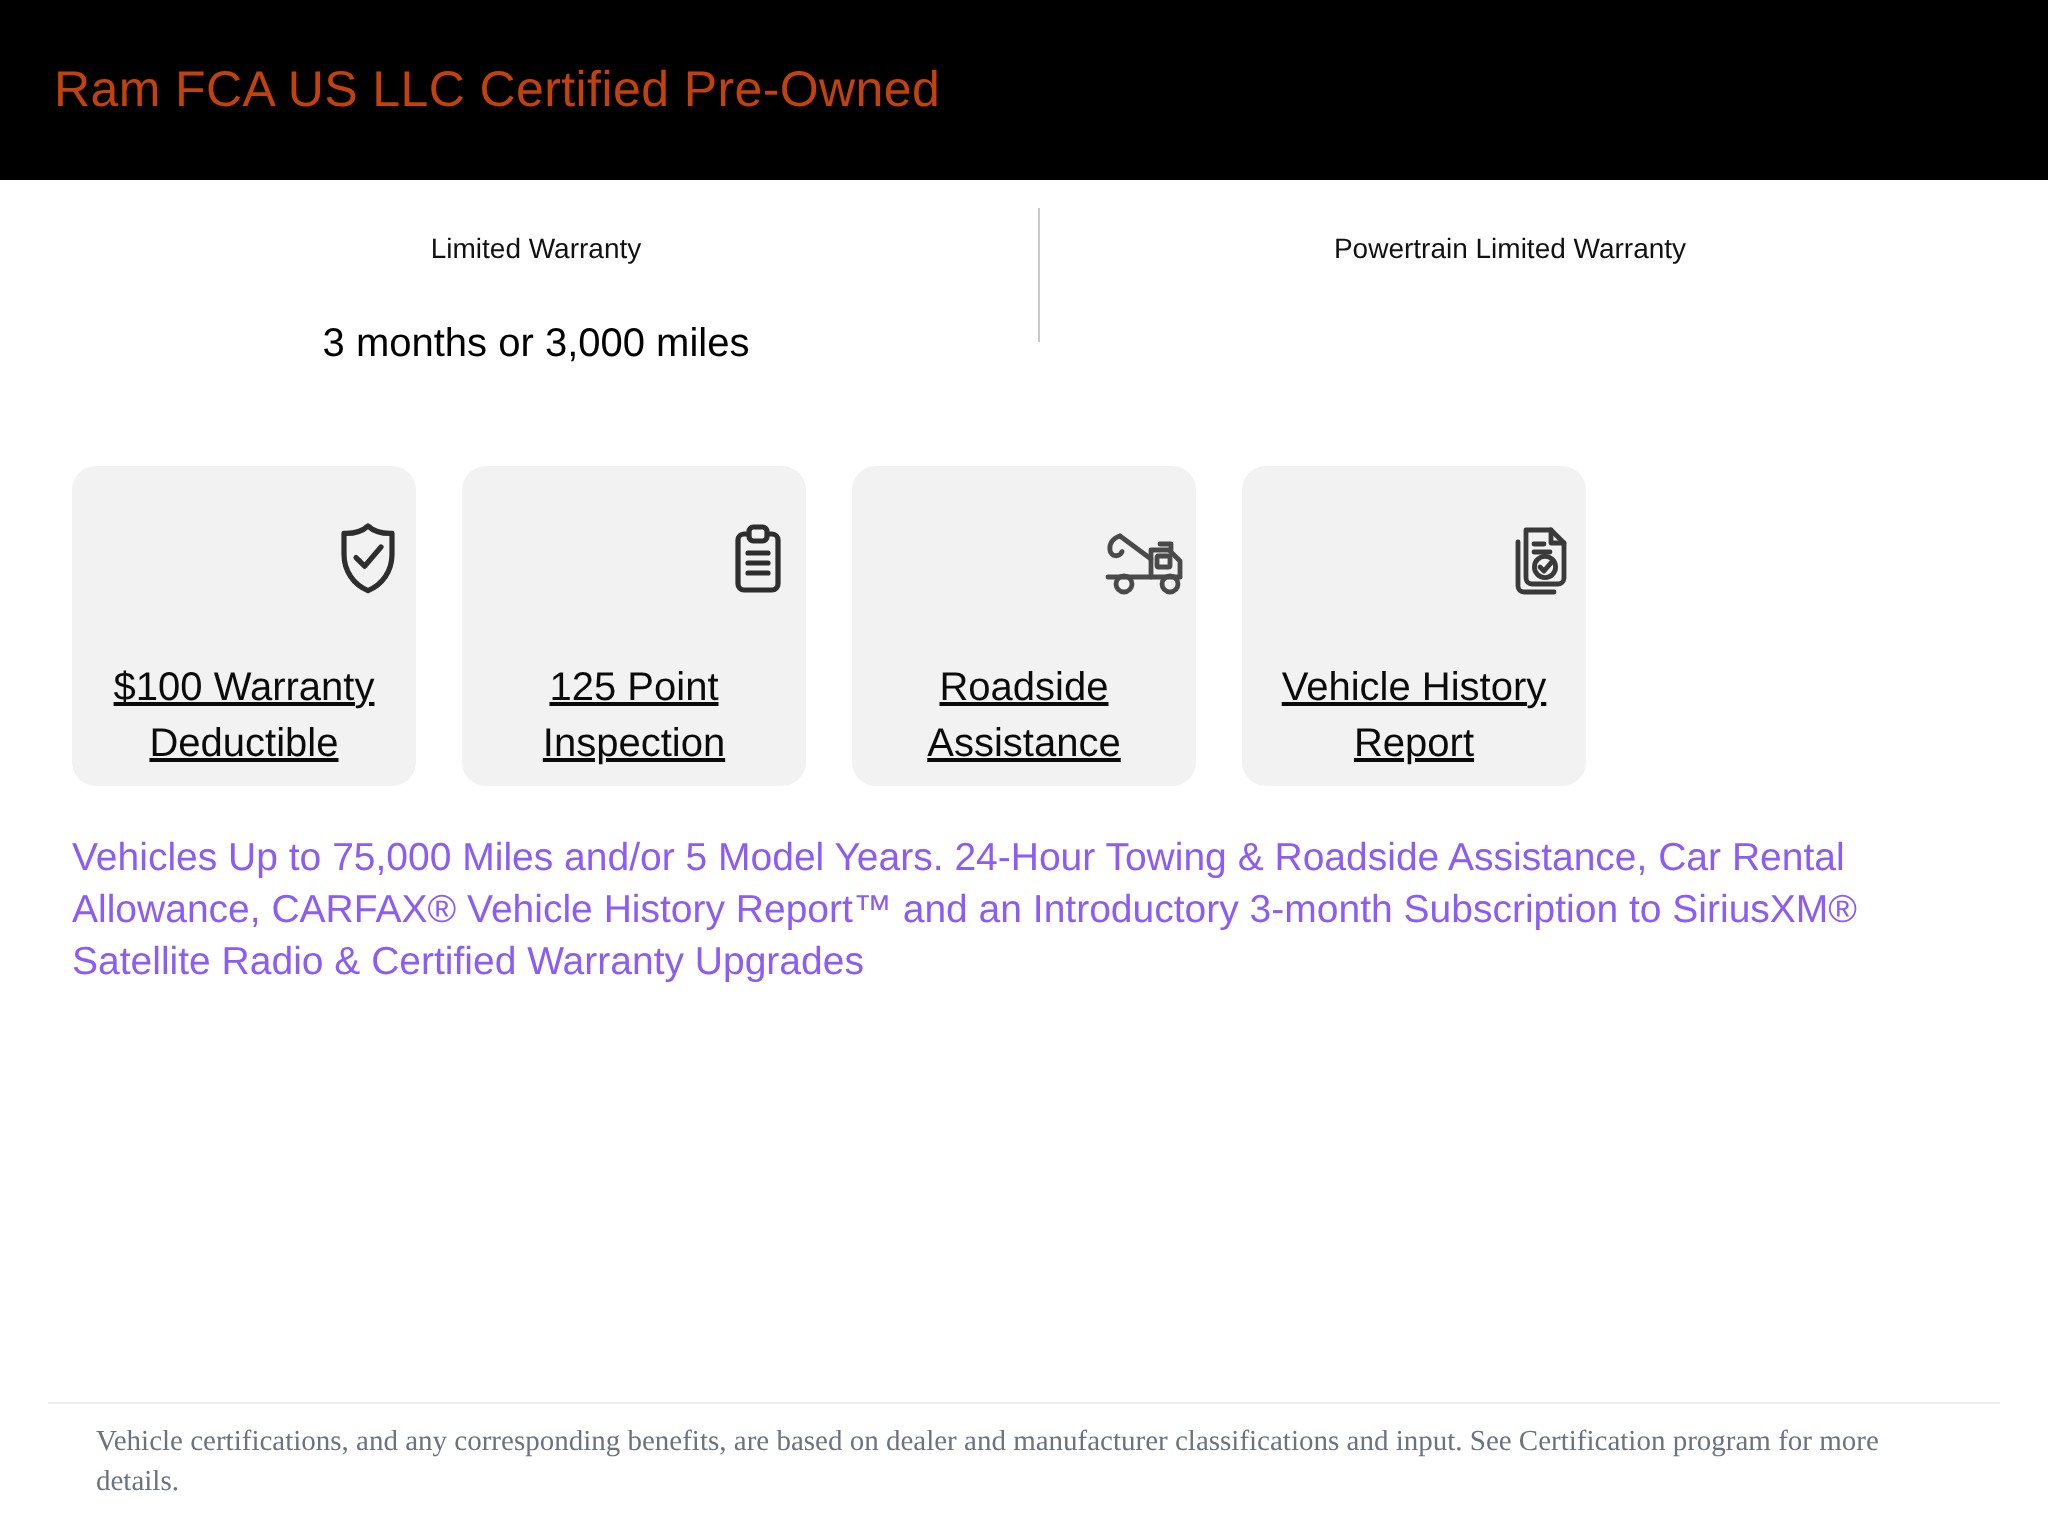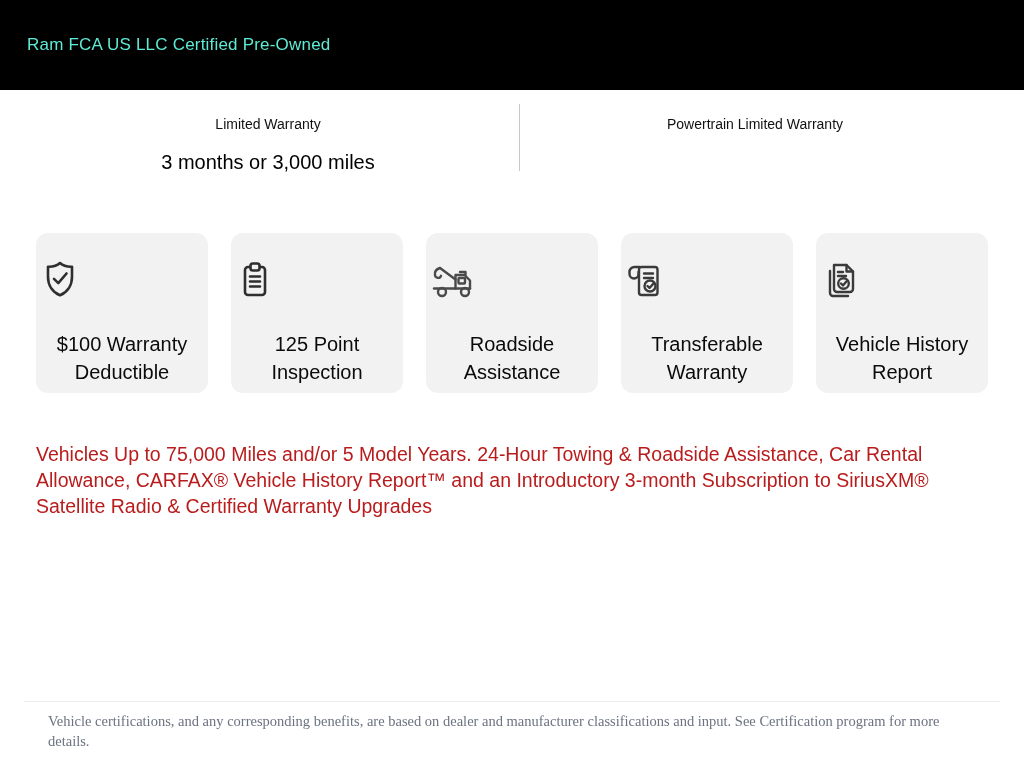--- a/index.html
+++ b/index.html
@@ -11,59 +11,60 @@
     color: #0a0a0a;
   }
   .page { position: absolute; inset: 0; }
 
   
   .header {
     position: absolute; top: 0; left: 0; width: 1024px; height: 90px;
     background: #000000; display: flex; align-items: center;
   }
   .header h1 {
-    color: #5eead4; font-size: 17px; font-weight: 400;
+    color: #c2410c; font-size: 25px; font-weight: 400;
     padding-left: 27px; letter-spacing: 0.2px;
   }
 
   
   .terms { position: absolute; top: 104px; left: 0; width: 1024px; height: 70px; }
   .term-col { position: absolute; top: 0; text-align: center; }
   .term-col.left  { left: 36px;  width: 464px; }
   .term-col.right { left: 538px; width: 434px; }
   .term-label { font-size: 14px; line-height: 18px; color: #111111; padding-top: 11px; }
-  .term-value { font-size: 20px; line-height: 26px; color: #000000; margin-top: 16px; }
+  .term-value { font-size: 20px; line-height: 26px; color: #000000; margin-top: 26px; }
   .term-divider {
     position: absolute; left: 519px; top: 0; width: 1px; height: 67px;
     background: #c9c9c9;
   }
 
   
   .benefits {
     position: absolute; top: 233px; left: 36px; width: 952px;
     display: flex; gap: 23px;
   }
   .card {
     width: 172px; height: 160px; background: #f2f2f2; border-radius: 12px;
-    display: flex; flex-direction: column; align-items: flex-start;
+    display: flex; flex-direction: column; align-items: flex-end;
     padding-top: 23px;
+    text-decoration: underline;
   }
   .icon-box {
     height: 50px; display: flex; align-items: center; justify-content: center;
     margin-bottom: 24px;
   }
   .card-label {
     font-size: 20px; line-height: 28px; text-align: center; color: #0b0b0b;
     padding: 0 6px;
   }
 
   
   .description {
-    position: absolute; left: 36px; top: 441px; width: 952px;
-    font-size: 19.5px; line-height: 26px; color: #b91c1c;
+    position: absolute; left: 36px; top: 416px; width: 952px;
+    font-size: 19.5px; line-height: 26px; color: #8b5cf6;
   }
 
   
   .footer-divider {
     position: absolute; left: 24px; top: 701px; width: 976px; height: 1px;
     background: #ececec;
   }
   .disclaimer {
     position: absolute; left: 48px; top: 712px; width: 935px;
     font-size: 14.5px; line-height: 19.5px; color: #6b7280; font-family: Liberation Serif, serif;
@@ -123,32 +124,20 @@
           <path d="M29.5 29.5V16h9l5.5 5.5v8"></path>
           <rect x="32.5" y="19" width="6.5" height="5.5" rx="0.8"></rect>
           <path d="M34 13h5.5v3"></path>
           <circle cx="16" cy="33" r="4"></circle>
           <circle cx="39" cy="33" r="4"></circle>
         </svg>
       </span>
       <div class="card-label">Roadside Assistance</div>
     </div>
 
-    <div class="card">
-      <span class="icon-box">
-        <svg width="48" height="48" viewBox="0 0 48 48" fill="none" stroke="#3a3a3a" stroke-width="2.4" stroke-linecap="round" stroke-linejoin="round">
-          <path d="M18.5 10h-5a5 5 0 0 0-5 5v2a4.5 4.5 0 0 0 9 0v-2"></path>
-          <rect x="18" y="10" width="18.5" height="28" rx="2.6"></rect>
-          <path d="M23 16.5h9 M23 21h9"></path>
-          <circle cx="29" cy="29" r="5.5"></circle>
-          <path d="M26.5 29l2 2 3.8-4.3"></path>
-        </svg>
-      </span>
-      <div class="card-label">Transferable Warranty</div>
-    </div>
 
     <div class="card">
       <span class="icon-box">
         <svg width="48" height="48" viewBox="0 0 48 48" fill="none" stroke="#3a3a3a" stroke-width="2.4" stroke-linecap="round" stroke-linejoin="round">
           <path d="M14 14v22a3 3 0 0 0 3 3h15"></path>
           <path d="M18 8h12.5L37 14.5V32a3 3 0 0 1-3 3H21a3 3 0 0 1-3-3z"></path>
           <path d="M30.5 8v6.5H37"></path>
           <path d="M22 15h5 M22 19h8"></path>
           <circle cx="27.5" cy="26.5" r="5.3"></circle>
           <path d="M25 26.5l2 2 3.6-4.2"></path>

